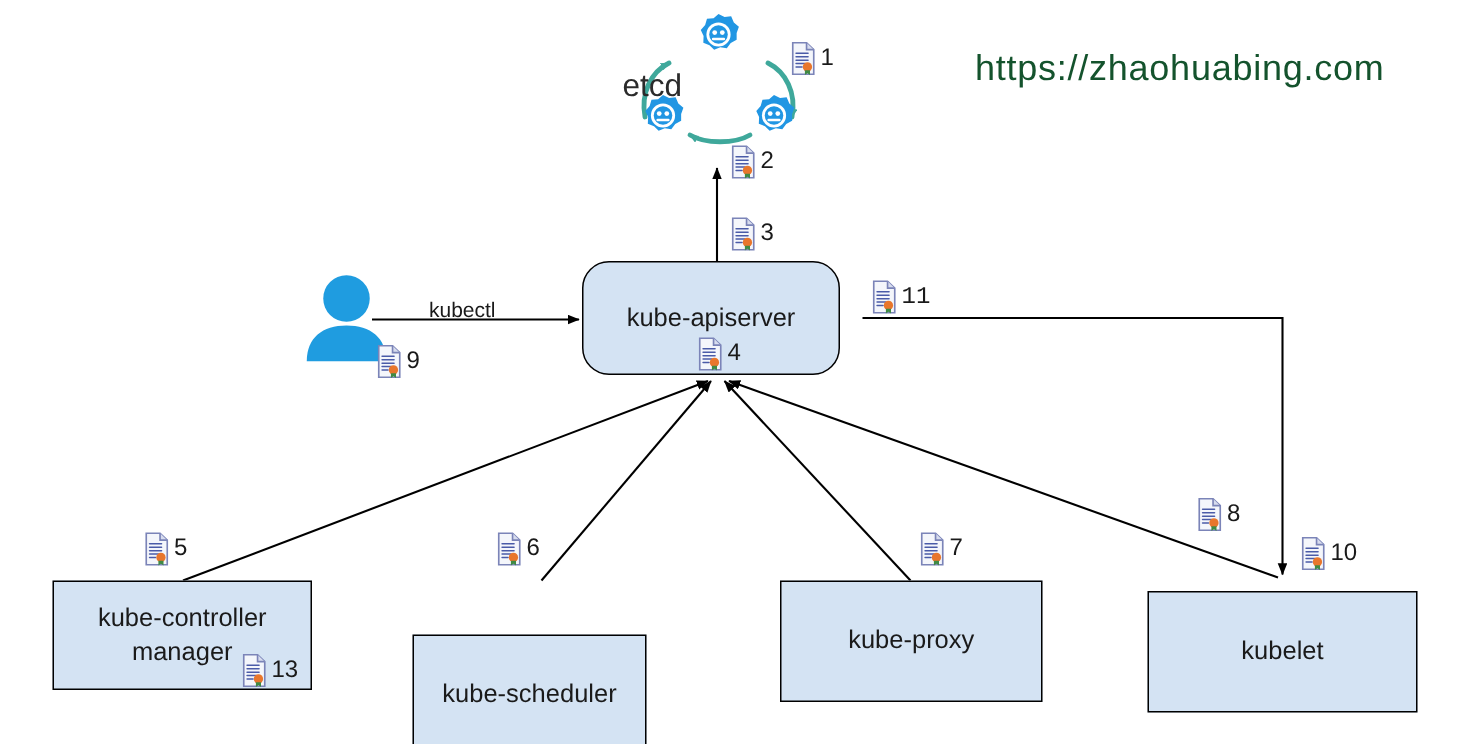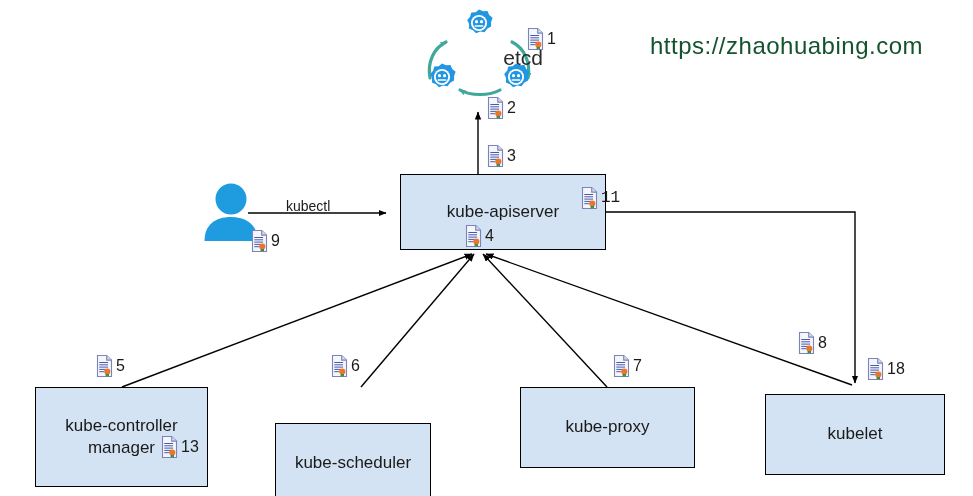--- a/index.html
+++ b/index.html
@@ -82,21 +82,21 @@
     top: 4px;
     width: 128px;
     height: 100px;
     z-index: 5;
   }
   #etcd-text {
     position: absolute;
     left: 0;
     top: 42px;
     width: 128px;
-    text-align: right;
+    text-align: left;
     font-size: 21px;
     color: #2b2b2b;
   }
   .gear {
     position: absolute;
     width: 30px;
     height: 30px;
   }
   #gear-top  { left: 49px; top: 4px; }
   #gear-bl   { left: 12px; top: 58px; }
@@ -198,25 +198,25 @@
 
   <span id="user-icon">
     <svg viewBox="0 0 56 58" width="56" height="58">
       <circle cx="28" cy="16" r="15.5" fill="#1f9ce0"></circle>
       <path d="M1.5 58 C1.5 42 12 34 28 34 C44 34 54.5 42 54.5 58 Z" fill="#1f9ce0"></path>
     </svg>
   </span>
 
   <div class="edge-label" style="left:286px; top:198px;">kubectl</div>
 
-  <div class="node-box" style="left:400px; top:174px; width:206px; height:76px;">
+  <div class="node-box" style="left:388px; top:174px; width:172px; height:76px;border-radius:18px;">
     <span class="node-label">kube-apiserver</span>
   </div>
 
-  <div class="node-box" style="left:35px; top:387px; width:173px; height:100px; white-space:pre-line;">
+  <div class="node-box" style="left:35px; top:387px; width:173px; height:73px; white-space:pre-line;">
     <span class="node-label">kube-controller
 manager</span>
   </div>
 
   <div class="node-box" style="left:275px; top:387px; width:156px; height:81px;margin-top:36px;">
     <span class="node-label">kube-scheduler</span>
   </div>
 
   <div class="node-box" style="left:520px; top:387px; width:175px; height:81px;">
     <span class="node-label">kube-proxy</span>
@@ -406,21 +406,21 @@
           <path d="M6.7 8.5 h8"></path>
             <path d="M6.7 10.8 h8"></path>
           <path d="M6.7 13.1 h8"></path>
             <path d="M6.7 15.4 h6"></path>
           <path d="M6.7 17.7 h4"></path>
         </g>
         <circle cx="14.3" cy="17.6" r="3.1" fill="#e8762c"></circle>
         <path d="M12.6 19.9 l0 3.1 1.7 -1.2 1.7 1.2 0 -3.1z" fill="#3f8a45"></path>
       </svg>
     </span>
-    <span class="num">18</span>
+    <span class="num">10</span>
   </div>
 
   <div class="cert" style="left:578px; top:186px;font-family:Liberation Mono, monospace;">
     <span class="glyph">
       <svg viewBox="0 0 22 24" width="22" height="24">
         <path d="M4.5 1.5 h9.2 l4.8 4.6 v16.4 h-14 z" fill="#f4f6fb" stroke="#7b84b8" stroke-width="1.1"></path>
         <path d="M13.7 1.5 v4.6 h4.8" fill="#d7dcee" stroke="#7b84b8" stroke-width="1.1"></path>
         <g stroke="#4a5ba8" stroke-width="1" stroke-linecap="round">
           <path d="M6.7 8.5 h8"></path>
             <path d="M6.7 10.8 h8"></path>

